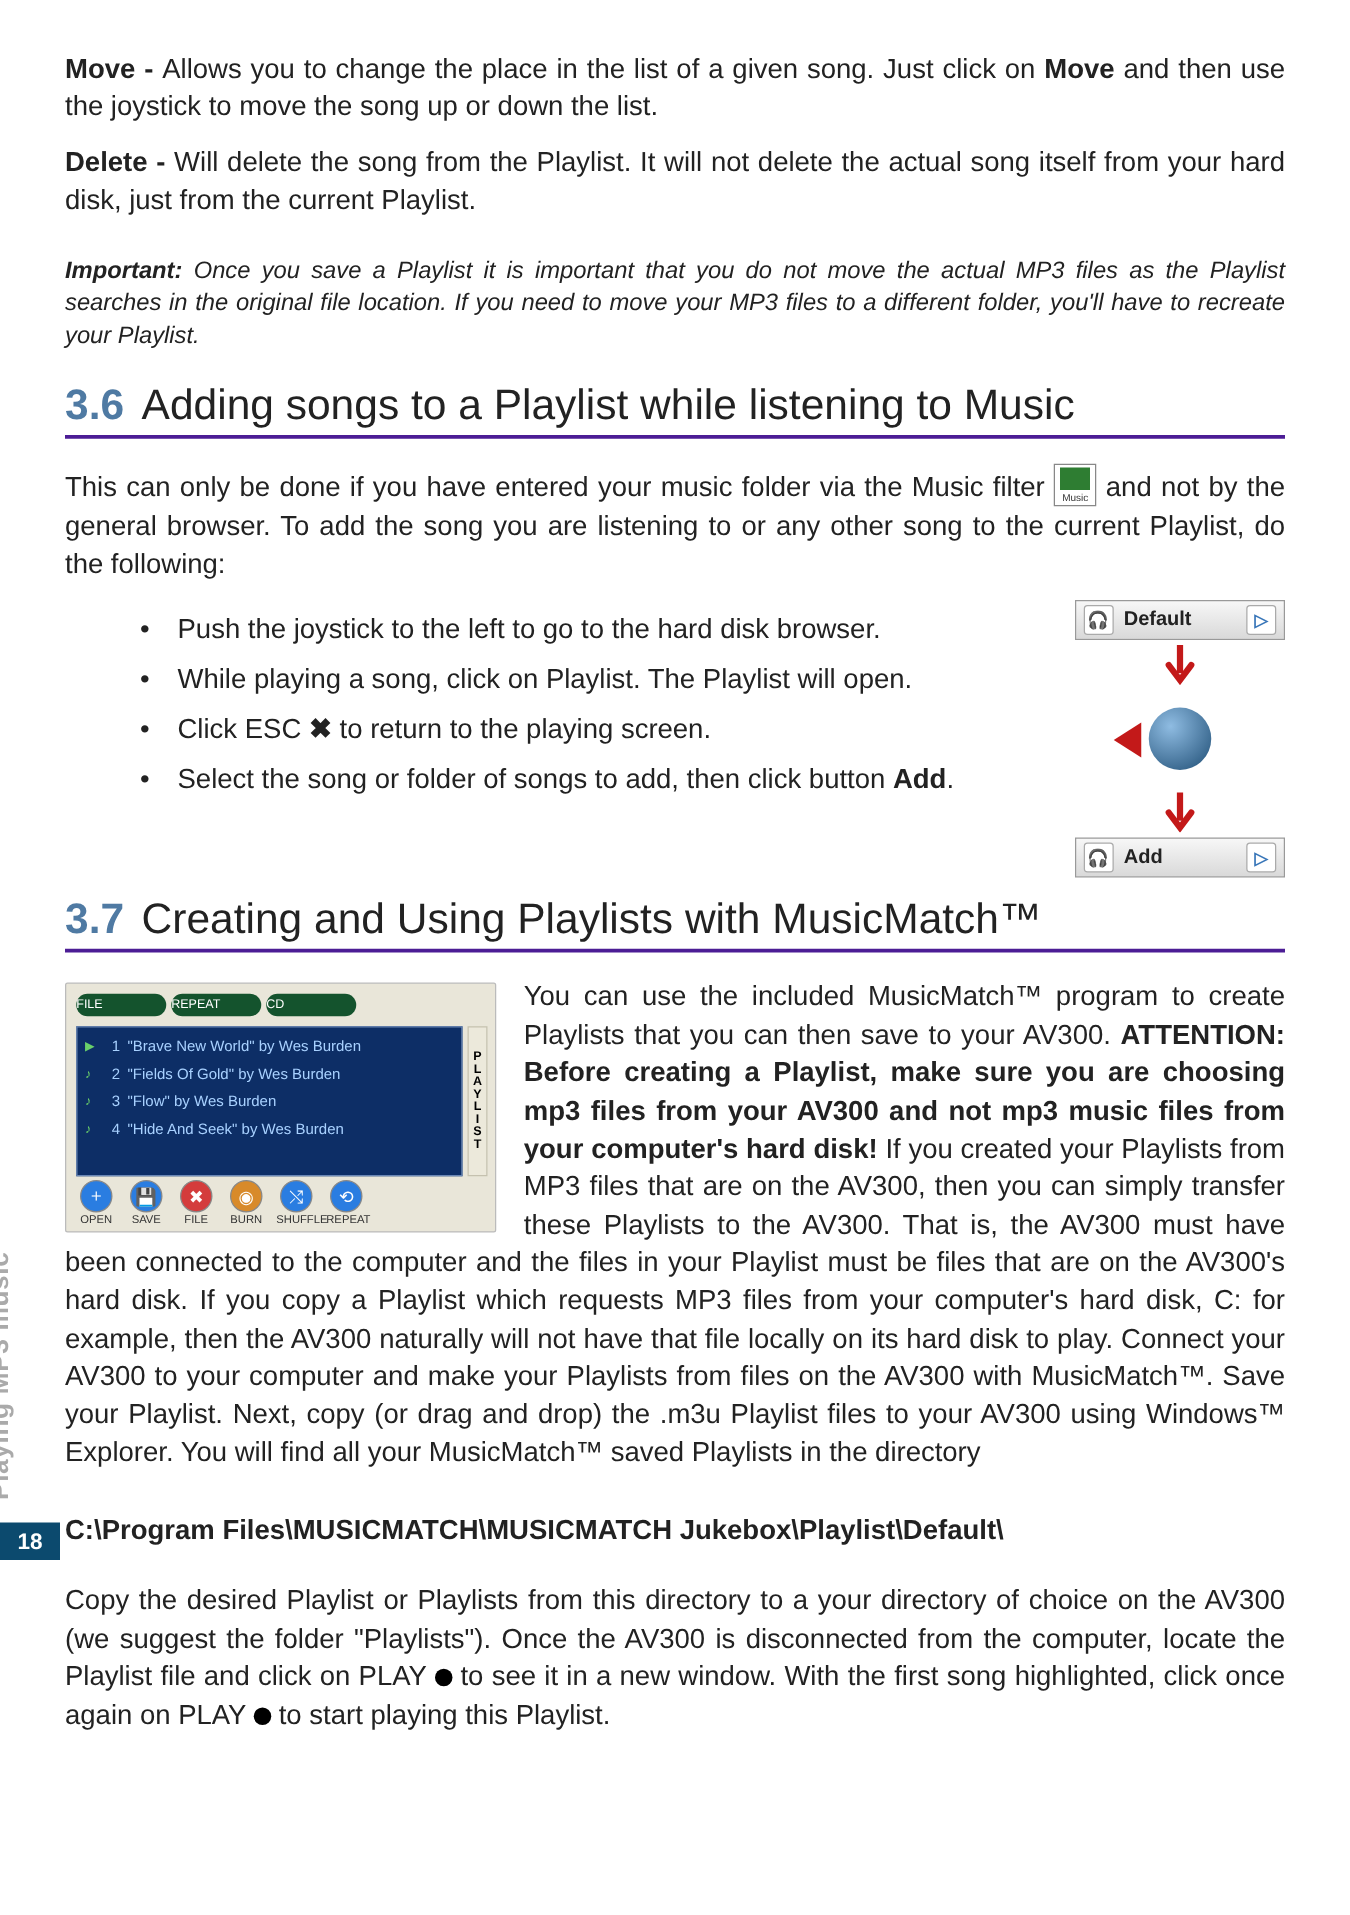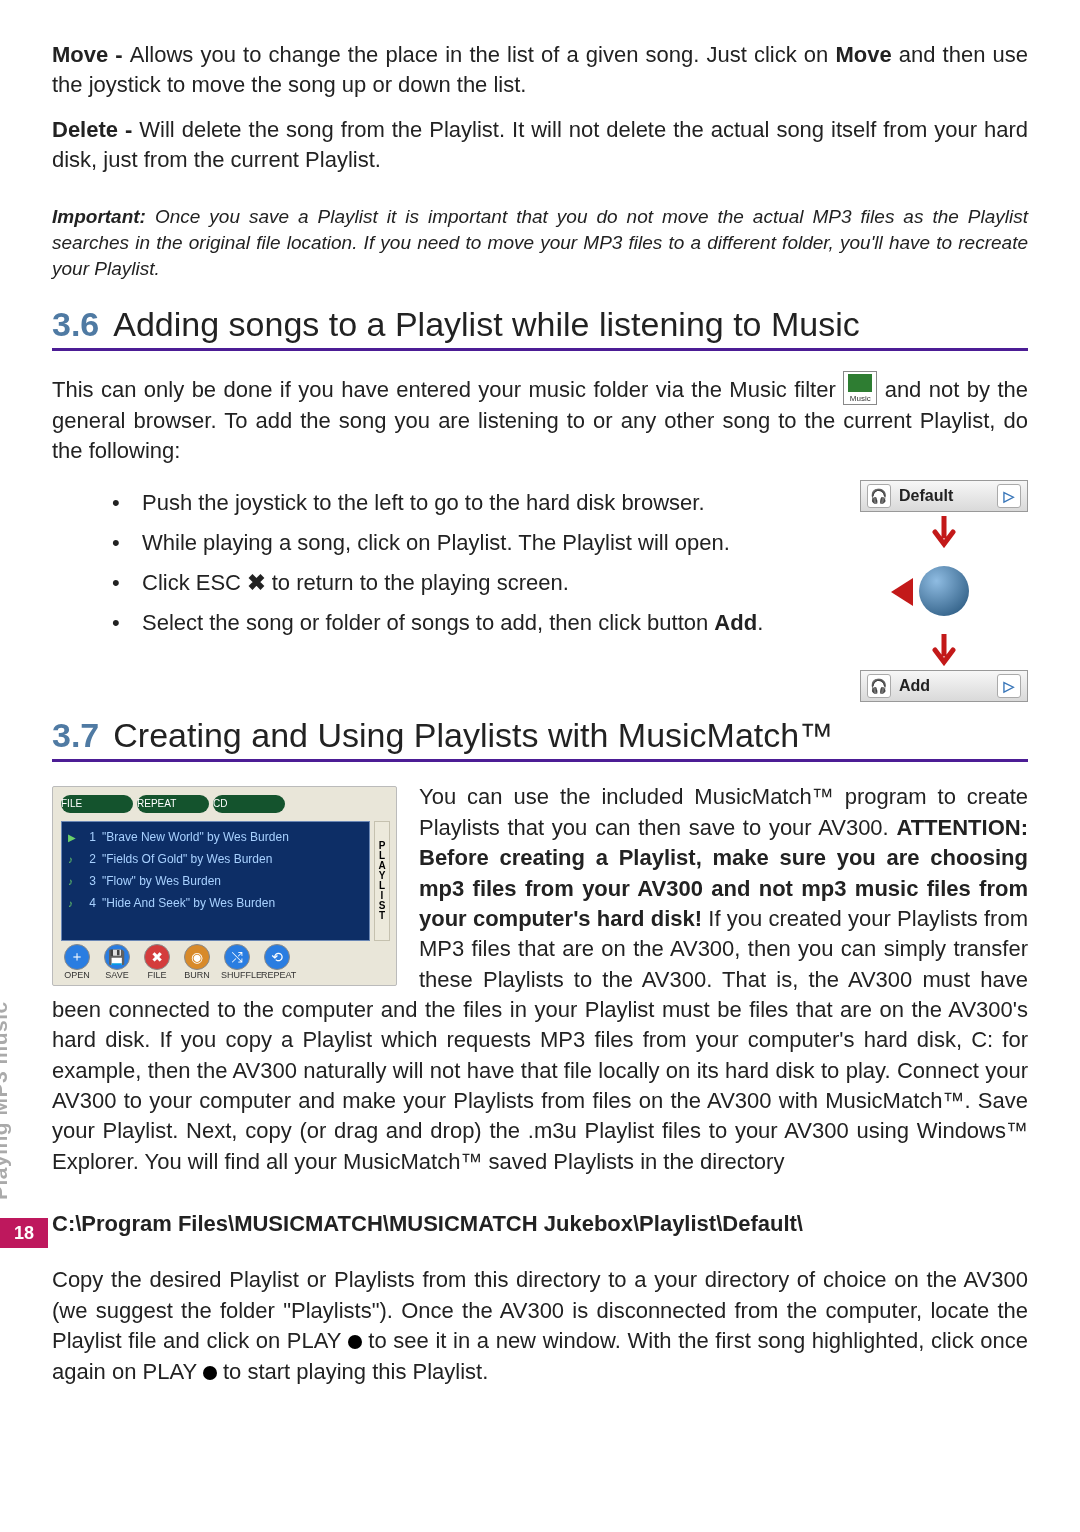--- a/index.html
+++ b/index.html
@@ -44,21 +44,21 @@
   .ill-bar { height: 32px; border: 1px solid #999; background: linear-gradient(#f7f7f7,#d9d9d9); display: flex; align-items: center; padding: 0 6px; font-size: 16px; font-weight: 700; }
   .ill-bar .ic { width: 24px; height: 24px; border: 1px solid #aaa; border-radius: 3px; background: #fff; display: flex; align-items: center; justify-content: center; margin-right: 8px; font-size: 14px; color: #3a77b9; font-weight: 700; }
   .ill-bar .ic.r { margin-left: auto; margin-right: 0; }
   .ill-arrow { text-align: center; font-size: 0; padding: 4px 0; }
   .ill-arrow svg { width: 26px; height: 32px; }
   .joy { width: 66px; height: 66px; margin: 6px auto; position: relative; }
   .joy .ball { position: absolute; inset: 8px; border-radius: 50%; background: radial-gradient(circle at 35% 30%, #8fbce2, #1e4d74); }
   .joy .tri { position: absolute; left: -20px; top: 20px; width: 0; height: 0; border-top: 14px solid transparent; border-bottom: 14px solid transparent; border-right: 22px solid #c31919; }
   .path { font-weight: 700; margin-top: 6px; margin-bottom: 26px; }
   .sidebar-text { position: absolute; left: 12px; bottom: 88px; transform: rotate(-90deg); transform-origin: left bottom; font-size: 21px; font-weight: 700; color: #aaa; letter-spacing: 0.5px; white-space: nowrap; }
-  .page-num { position: absolute; left: 0; bottom: 40px; width: 48px; height: 30px; background: #be185d; color: #fff; font-size: 18px; font-weight: 700; display: flex; align-items: center; justify-content: center; }
+  .page-num { position: absolute; left: 0; bottom: 40px; width: 48px; height: 30px; background: #0c4a6e; color: #fff; font-size: 18px; font-weight: 700; display: flex; align-items: center; justify-content: center; }
   b { font-weight: 700; }
   .x-mark { font-weight: 700; }
   .play-dot { display: inline-block; width: 14px; height: 14px; border-radius: 50%; background: #000; vertical-align: -1px; }
   .sec36-row { position: relative; }
   .sec36-right { float: right; width: 168px; margin-left: 16px; }
   .sec36-left-list { overflow: hidden; padding-right: 8px; }
 </style>
 </head>
 <body>
 <div class="page">

